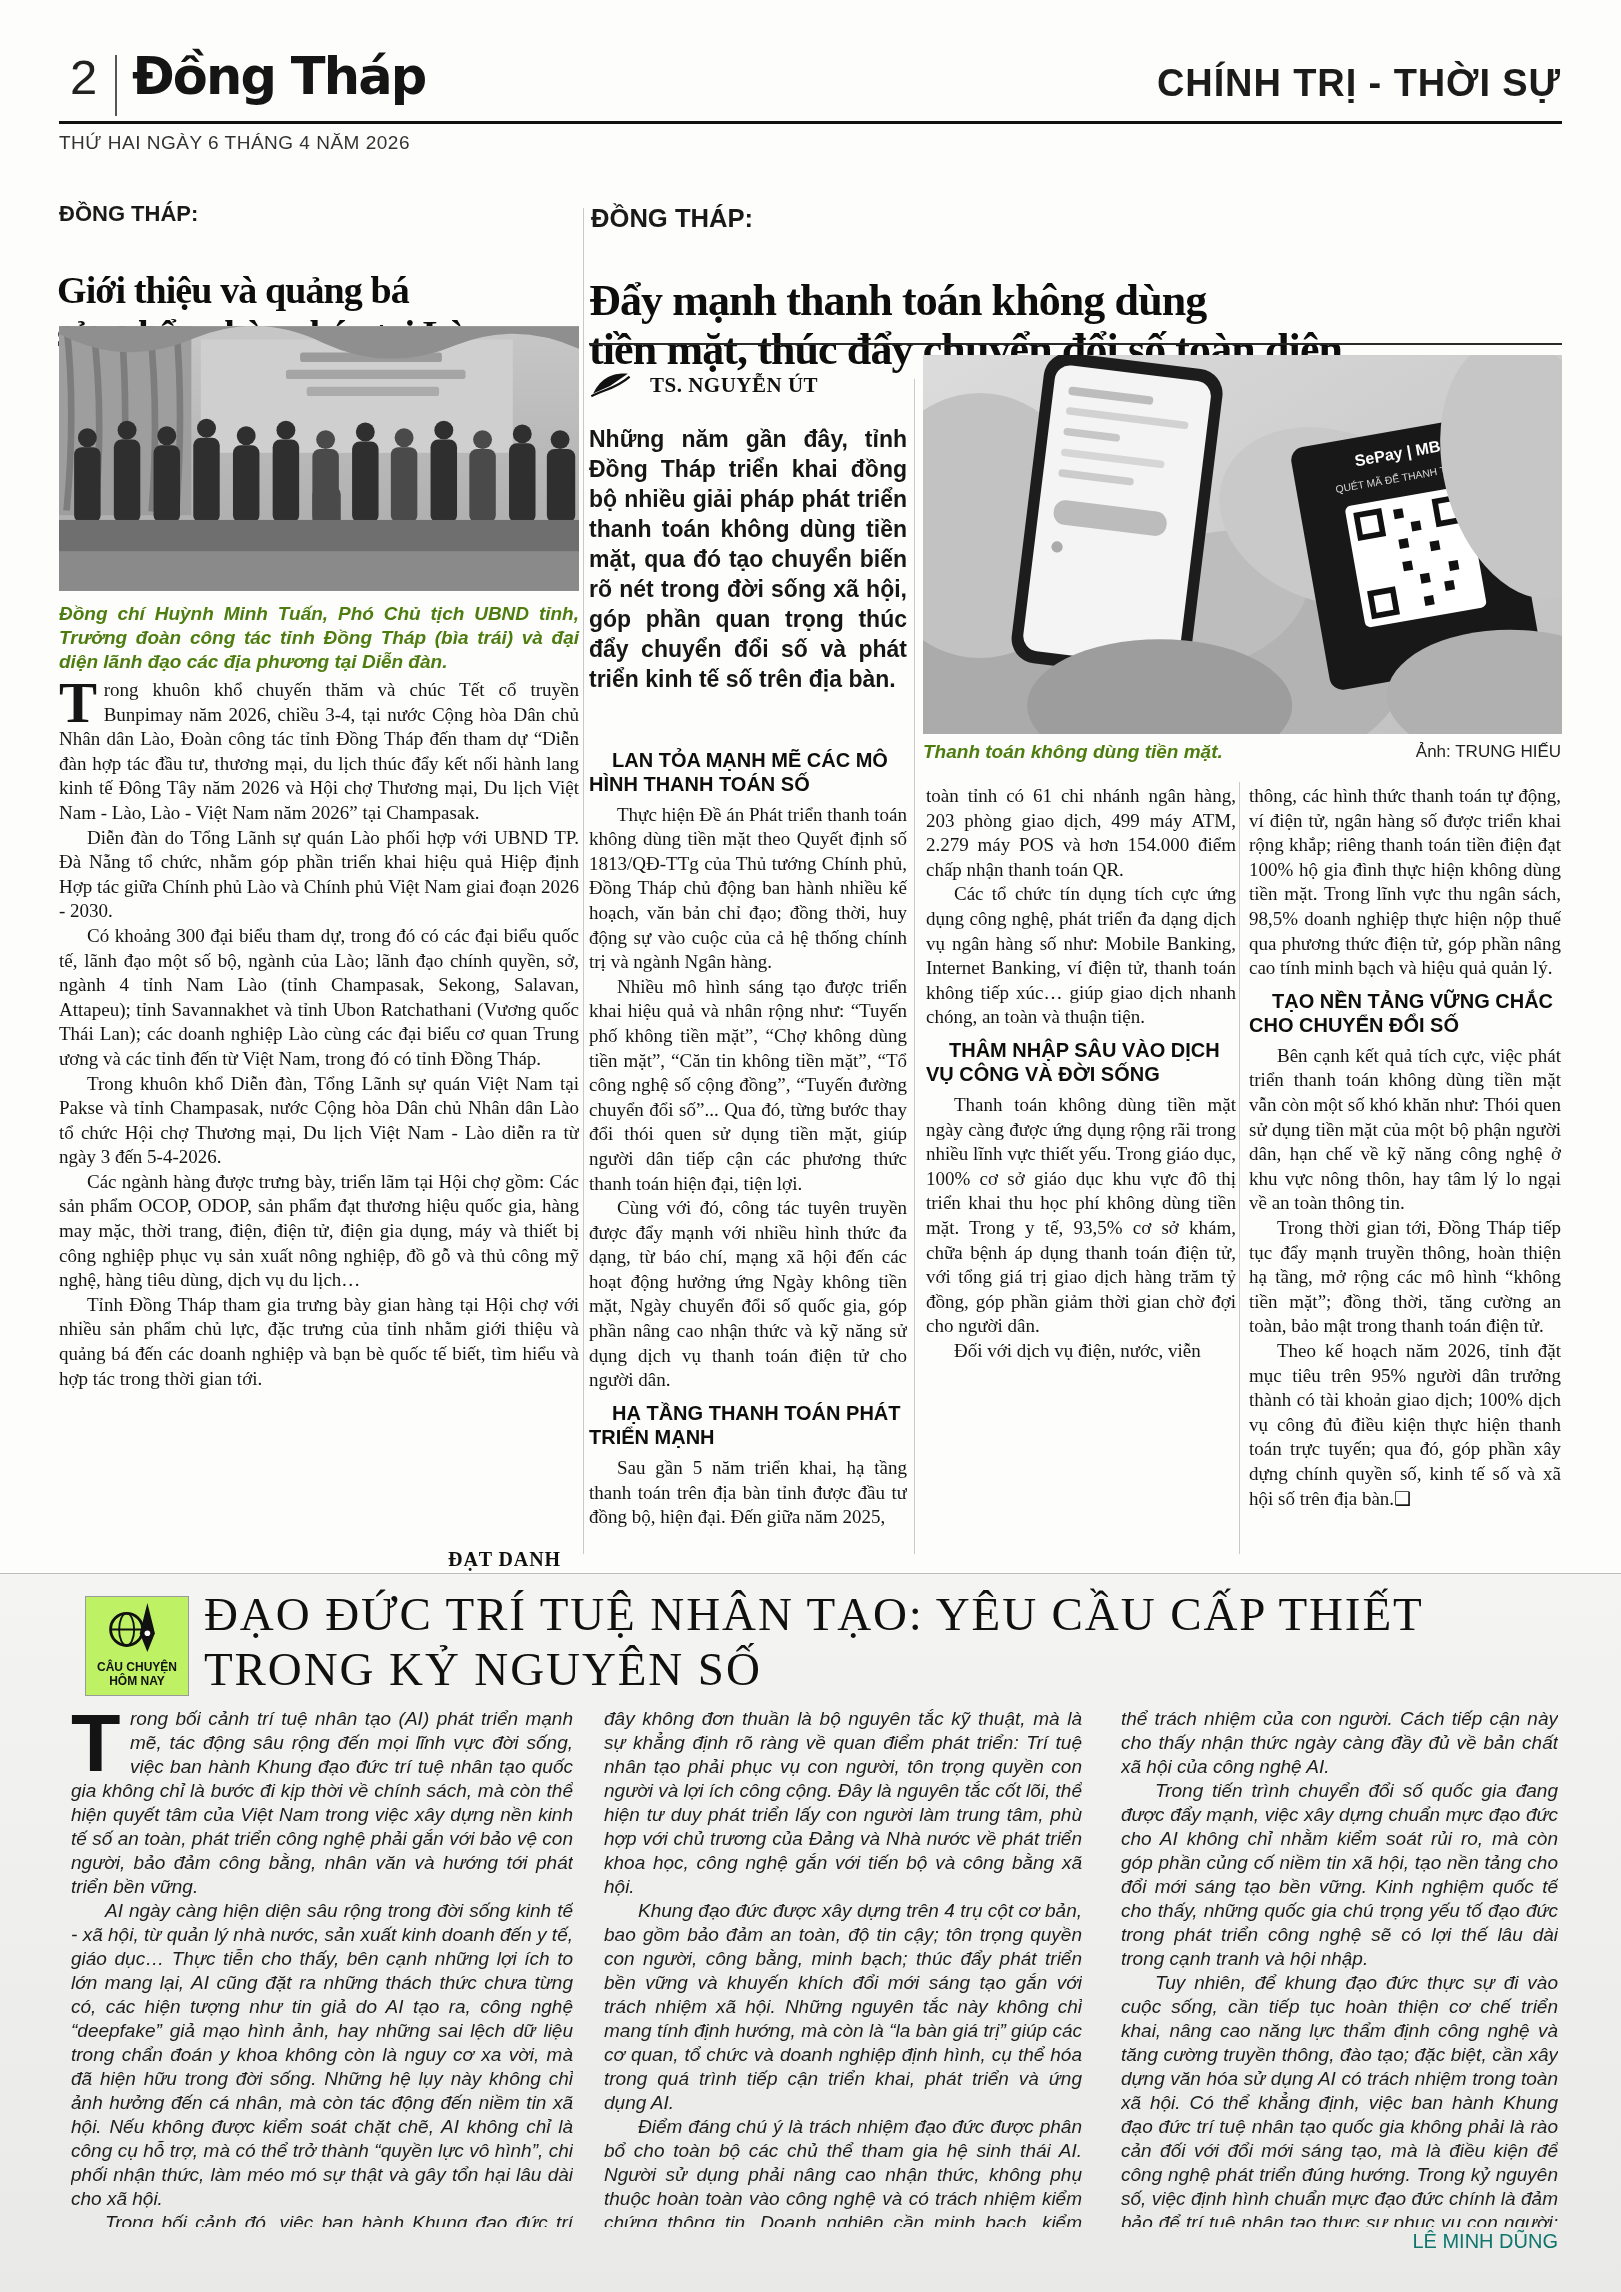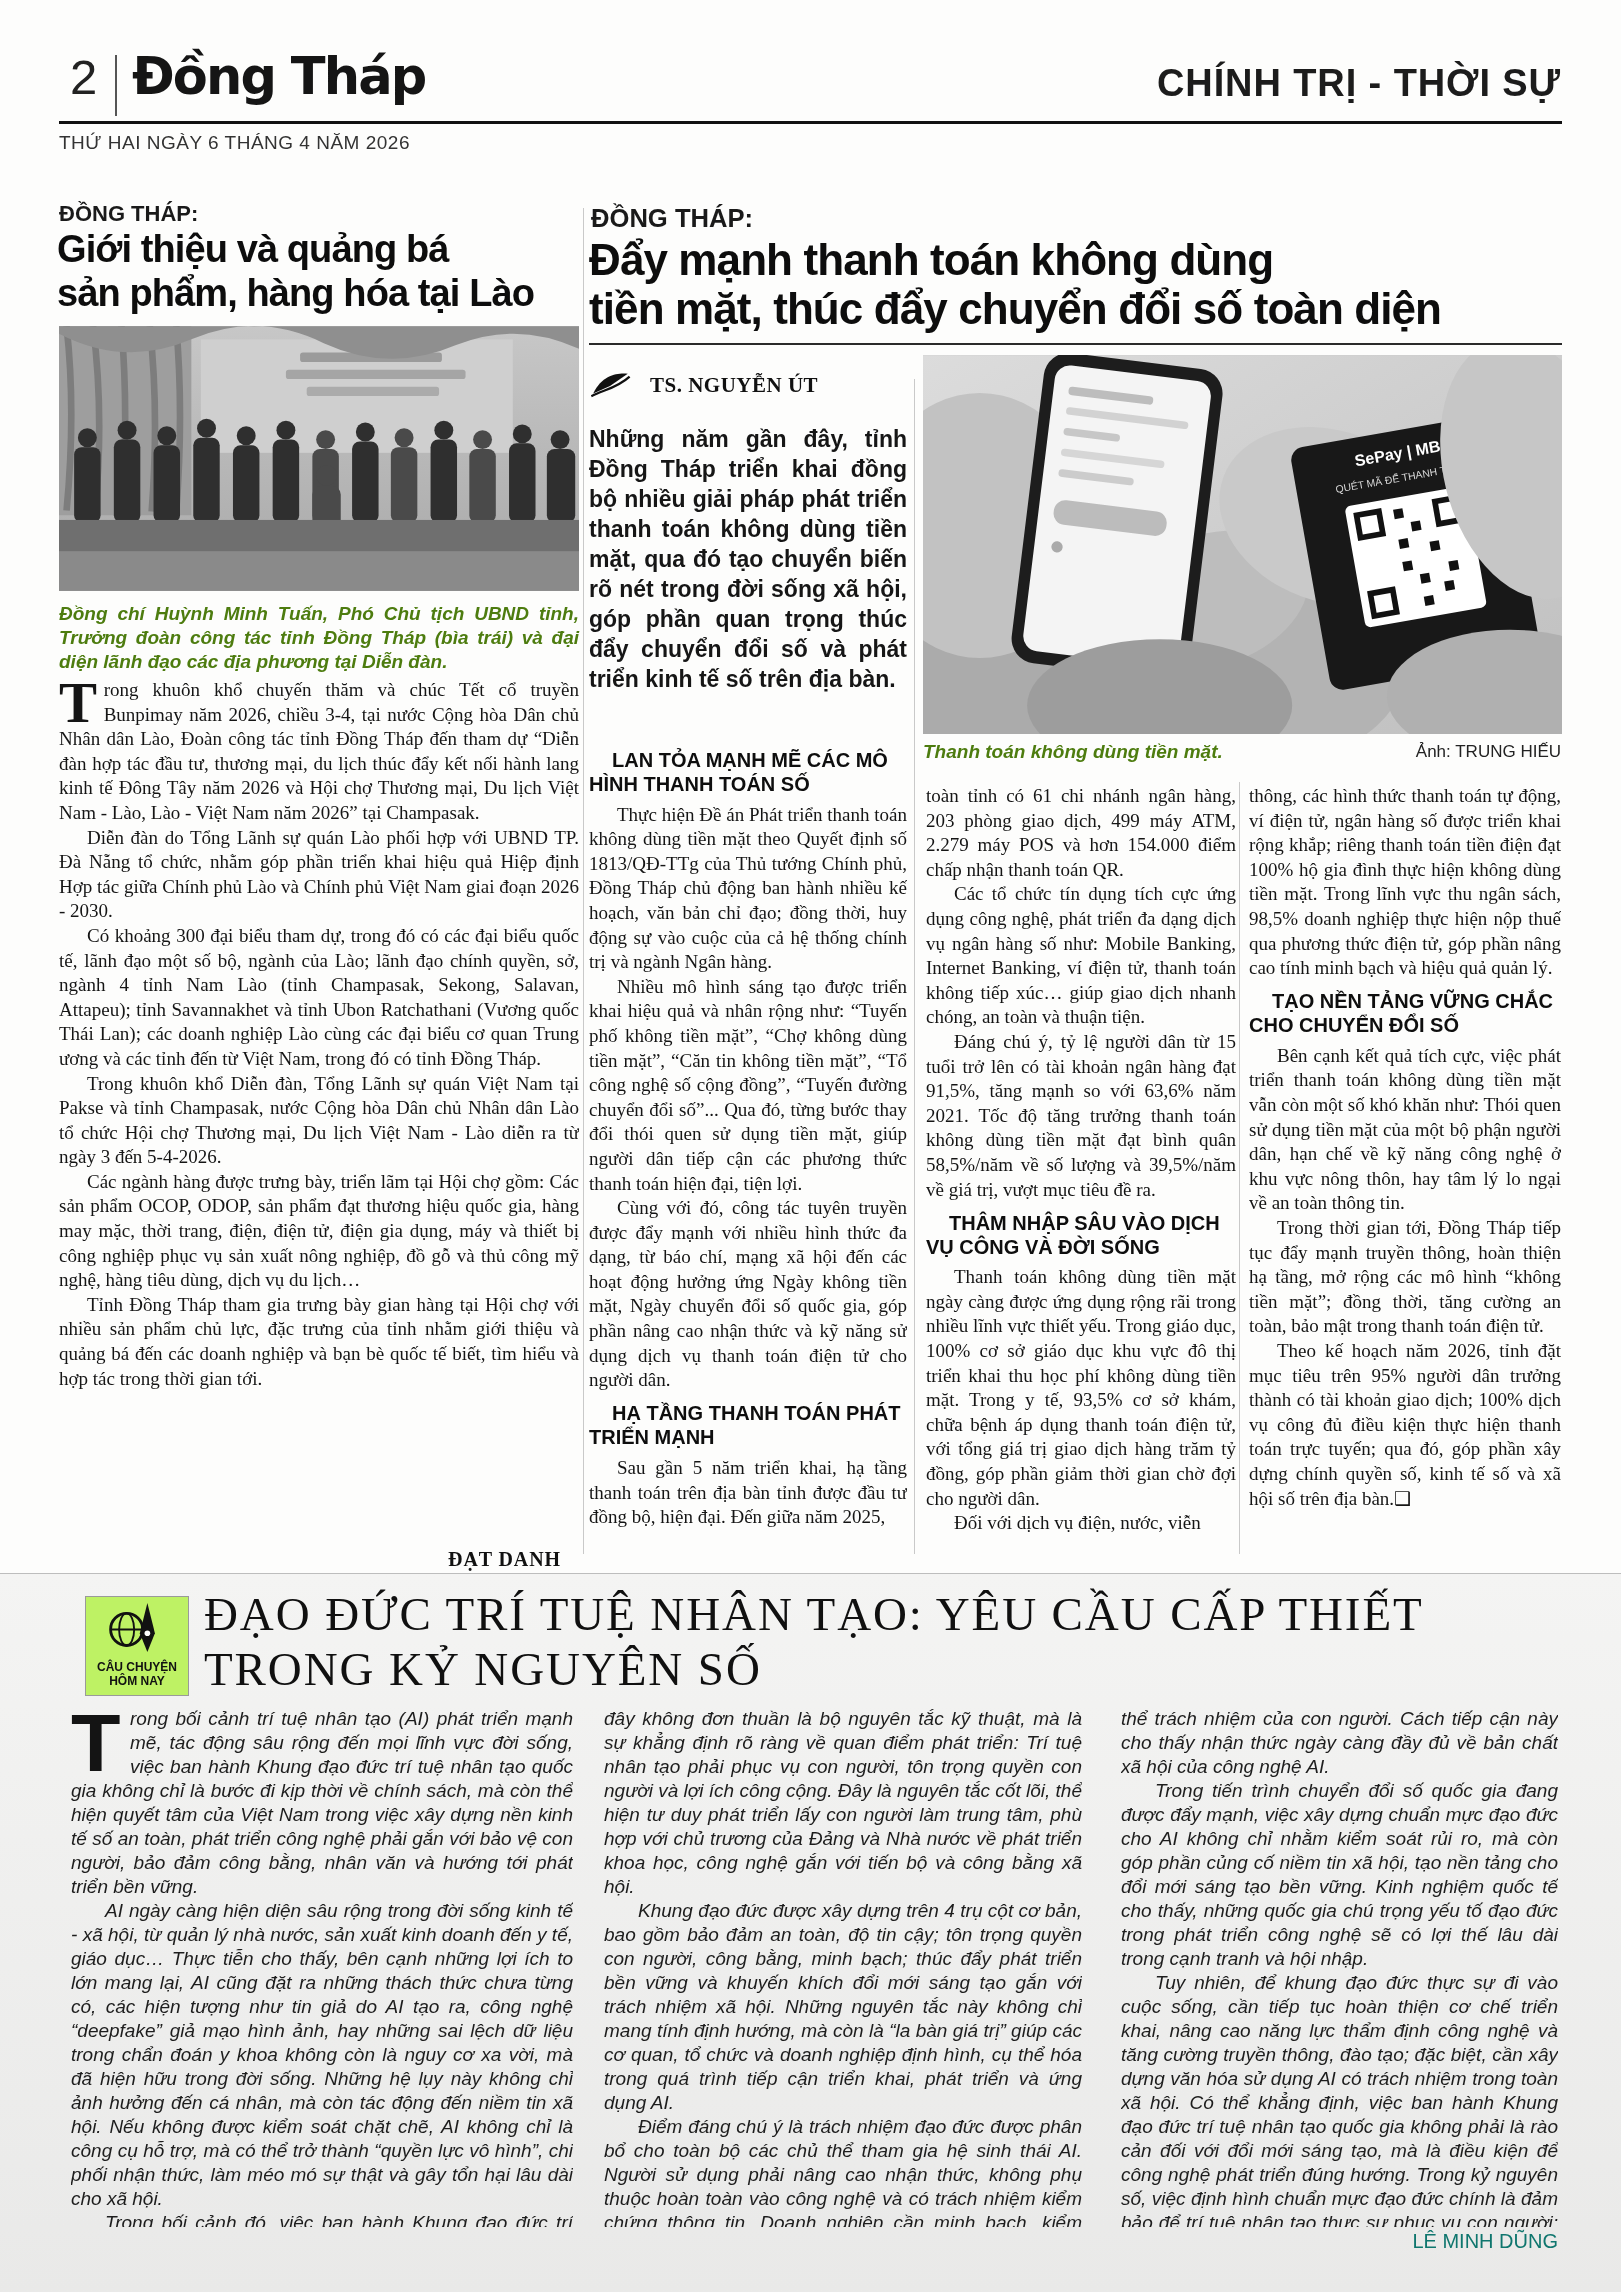--- a/index.html
+++ b/index.html
@@ -9,21 +9,21 @@
   
   .pagenum{font-family:"Liberation Sans",sans-serif;font-size:49px;font-weight:400;color:#222;}
   .mast{font-family:"DejaVu Sans","Liberation Sans",sans-serif;font-size:51px;font-weight:800;
         letter-spacing:-1.9px;color:#151515;}
   .section-title{font-family:"Liberation Sans",sans-serif;font-size:38px;font-weight:600;
         color:#1c1c1c;letter-spacing:0.9px;white-space:nowrap;}
   .rule{background:#111;}
   .dateline{font-family:"Liberation Sans",sans-serif;font-size:19px;color:#333;letter-spacing:0.5px;}
   
   .kicker{font-family:"Liberation Sans",sans-serif;font-weight:600;color:#1a1a1a;}
-  .headline{font-family:Liberation Sans, sans-serif;font-weight:800;color:#0d0d0d;letter-spacing:-0.9px;}
+  .headline{font-family:Liberation Serif, serif;font-weight:800;color:#0d0d0d;letter-spacing:-0.9px;margin-top:41px;}
   .serif-title{font-family:"Liberation Serif",serif;font-weight:500;color:#101010;letter-spacing:1.9px;}
   
   .body-serif{font-size:19px;line-height:24.6px;text-align:justify;color:#151515;}
   .p{margin:0;text-indent:28px;}
   .p.nofirst{text-indent:0;}
   .sh{font-family:"Liberation Sans",sans-serif;font-weight:700;font-size:20px;line-height:24px;
       text-indent:23px;margin:8.5px 0 6.6px;text-align:left;color:#0e0e0e;}
   .sh.top{margin-top:4px;}
   .dropcap-serif{float:left;font-family:"Liberation Serif",serif;font-weight:700;
       font-size:57px;line-height:44px;padding:2.8px 6.6px 0 0;}
@@ -212,21 +212,20 @@
     <p class="p">Thực hiện Đề án Phát triển thanh toán không dùng tiền mặt theo Quyết định số 1813/QĐ-TTg của Thủ tướng Chính phủ, Đồng Tháp chủ động ban hành nhiều kế hoạch, văn bản chỉ đạo; đồng thời, huy động sự vào cuộc của cả hệ thống chính trị và ngành Ngân hàng.</p>
     <p class="p">Nhiều mô hình sáng tạo được triển khai hiệu quả và nhân rộng như: “Tuyến phố không tiền mặt”, “Chợ không dùng tiền mặt”, “Căn tin không tiền mặt”, “Tổ công nghệ số cộng đồng”, “Tuyến đường chuyển đổi số”... Qua đó, từng bước thay đổi thói quen sử dụng tiền mặt, giúp người dân tiếp cận các phương thức thanh toán hiện đại, tiện lợi.</p>
     <p class="p">Cùng với đó, công tác tuyên truyền được đẩy mạnh với nhiều hình thức đa dạng, từ báo chí, mạng xã hội đến các hoạt động hưởng ứng Ngày không tiền mặt, Ngày chuyển đổi số quốc gia, góp phần nâng cao nhận thức và kỹ năng sử dụng dịch vụ thanh toán điện tử cho người dân.</p>
     <div class="sh">HẠ TẦNG THANH TOÁN PHÁT TRIỂN MẠNH</div>
     <p class="p">Sau gần 5 năm triển khai, hạ tầng thanh toán trên địa bàn tỉnh được đầu tư đồng bộ, hiện đại. Đến giữa năm 2025,</p>
   </div>
 
   <div class="abs body-serif" style="left:926px;top:784px;width:310px;height:772px;overflow:hidden;">
     <p class="p nofirst">toàn tỉnh có 61 chi nhánh ngân hàng, 203 phòng giao dịch, 499 máy ATM, 2.279 máy POS và hơn 154.000 điểm chấp nhận thanh toán QR.</p>
     <p class="p">Các tổ chức tín dụng tích cực ứng dụng công nghệ, phát triển đa dạng dịch vụ ngân hàng số như: Mobile Banking, Internet Banking, ví điện tử, thanh toán không tiếp xúc… giúp giao dịch nhanh chóng, an toàn và thuận tiện.</p>
-    <p class="p">Đáng chú ý, tỷ lệ người dân từ 15 tuổi trở lên có tài khoản ngân hàng đạt 91,5%, tăng mạnh so với 63,6% năm 2021. Tốc độ tăng trưởng thanh toán không dùng tiền mặt đạt bình quân 58,5%/năm về số lượng và 39,5%/năm về giá trị, vượt mục tiêu đề ra.</p>
     <div class="sh">THÂM NHẬP SÂU VÀO DỊCH VỤ CÔNG VÀ ĐỜI SỐNG</div>
     <p class="p">Thanh toán không dùng tiền mặt ngày càng được ứng dụng rộng rãi trong nhiều lĩnh vực thiết yếu. Trong giáo dục, 100% cơ sở giáo dục khu vực đô thị triển khai thu học phí không dùng tiền mặt. Trong y tế, 93,5% cơ sở khám, chữa bệnh áp dụng thanh toán điện tử, với tổng giá trị giao dịch hàng trăm tỷ đồng, góp phần giảm thời gian chờ đợi cho người dân.</p>
     <p class="p">Đối với dịch vụ điện, nước, viễn</p>
   </div>
 
   <div class="abs body-serif" style="left:1249px;top:784px;width:312px;height:772px;overflow:hidden;">
     <p class="p nofirst">thông, các hình thức thanh toán tự động, ví điện tử, ngân hàng số được triển khai rộng khắp; riêng thanh toán tiền điện đạt 100% hộ gia đình thực hiện không dùng tiền mặt. Trong lĩnh vực thu ngân sách, 98,5% doanh nghiệp thực hiện nộp thuế qua phương thức điện tử, góp phần nâng cao tính minh bạch và hiệu quả quản lý.</p>
     <div class="sh">TẠO NỀN TẢNG VỮNG CHẮC CHO CHUYỂN ĐỔI SỐ</div>
     <p class="p">Bên cạnh kết quả tích cực, việc phát triển thanh toán không dùng tiền mặt vẫn còn một số khó khăn như: Thói quen sử dụng tiền mặt của một bộ phận người dân, hạn chế về kỹ năng công nghệ ở khu vực nông thôn, hay tâm lý lo ngại về an toàn thông tin.</p>
     <p class="p">Trong thời gian tới, Đồng Tháp tiếp tục đẩy mạnh truyền thông, hoàn thiện hạ tầng, mở rộng các mô hình “không tiền mặt”; đồng thời, tăng cường an toàn, bảo mật trong thanh toán điện tử.</p>

